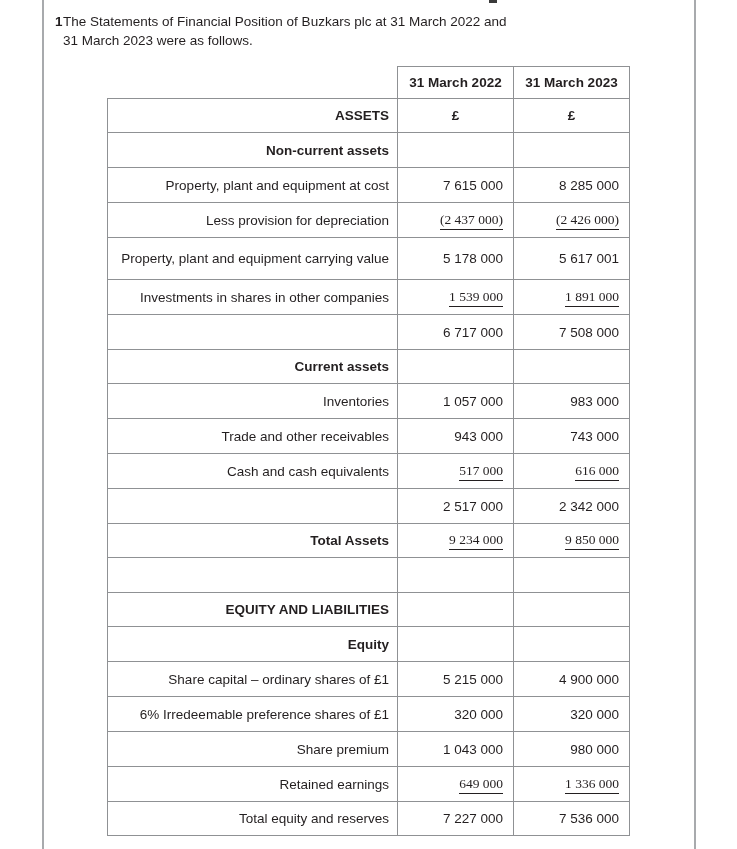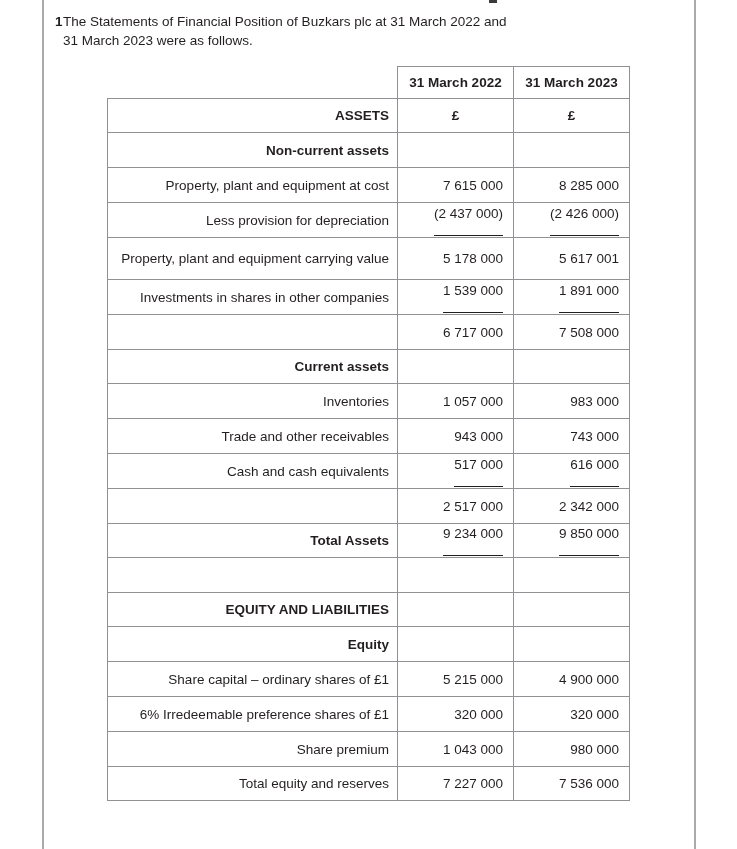--- a/index.html
+++ b/index.html
@@ -58,21 +58,22 @@
   .fin tr.hdr   { height: 32px; }
   .fin tr.h34   { height: 34px; }
   .fin tr.h42   { height: 42px; }
   .fin td.label { text-align: right; padding: 3px 8px; }
   .fin td.num   { text-align: right; padding: 0 10px; white-space: nowrap; }
   .fin td.cen   { text-align: center; padding: 0 4px; }
   .fin .b       { font-weight: bold; }
   .fin .ul {
     display: inline-block;
     border-bottom: 1.5px solid #231f20;
-    padding-bottom: 13px;
+    padding-bottom: 1px;
+    font-family: Liberation Serif, serif;
   }
 </style>
 </head>
 <body>
 
 <div class="page-line page-line-left"></div>
 <div class="page-line page-line-right"></div>
 <div class="page-artifact"></div>
 
 <div class="question">
@@ -183,19 +184,24 @@
     <tr>
       <td class="label">6% Irredeemable preference shares of £1</td>
       <td class="num">320 000</td>
       <td class="num">320 000</td>
     </tr>
     <tr>
       <td class="label">Share premium</td>
       <td class="num">1 043 000</td>
       <td class="num">980 000</td>
     </tr>
+    <tr>
+      <td class="label">Retained earnings</td>
+      <td class="num"><span class="ul">649 000</span></td>
+      <td class="num"><span class="ul">1 336 000</span></td>
+    </tr>
     <tr class="h34">
       <td class="label">Total equity and reserves</td>
       <td class="num">7 227 000</td>
       <td class="num">7 536 000</td>
     </tr>
   </tbody>
 </table>
 
 </body></html>

